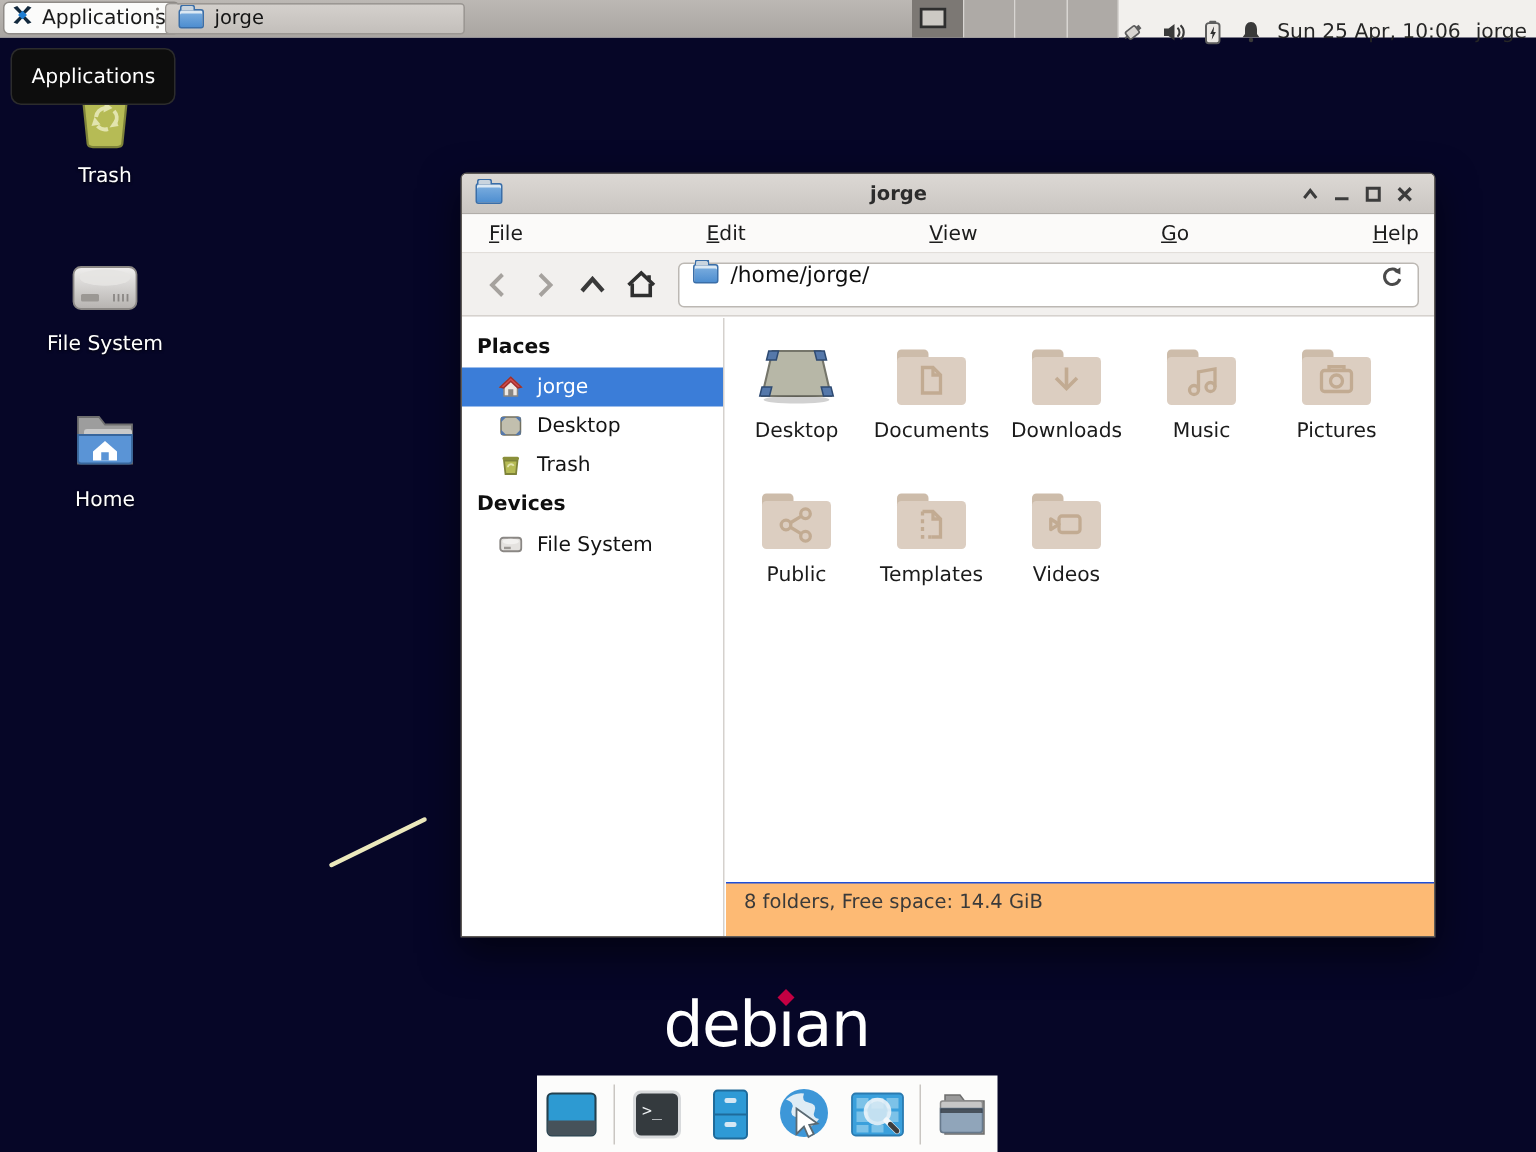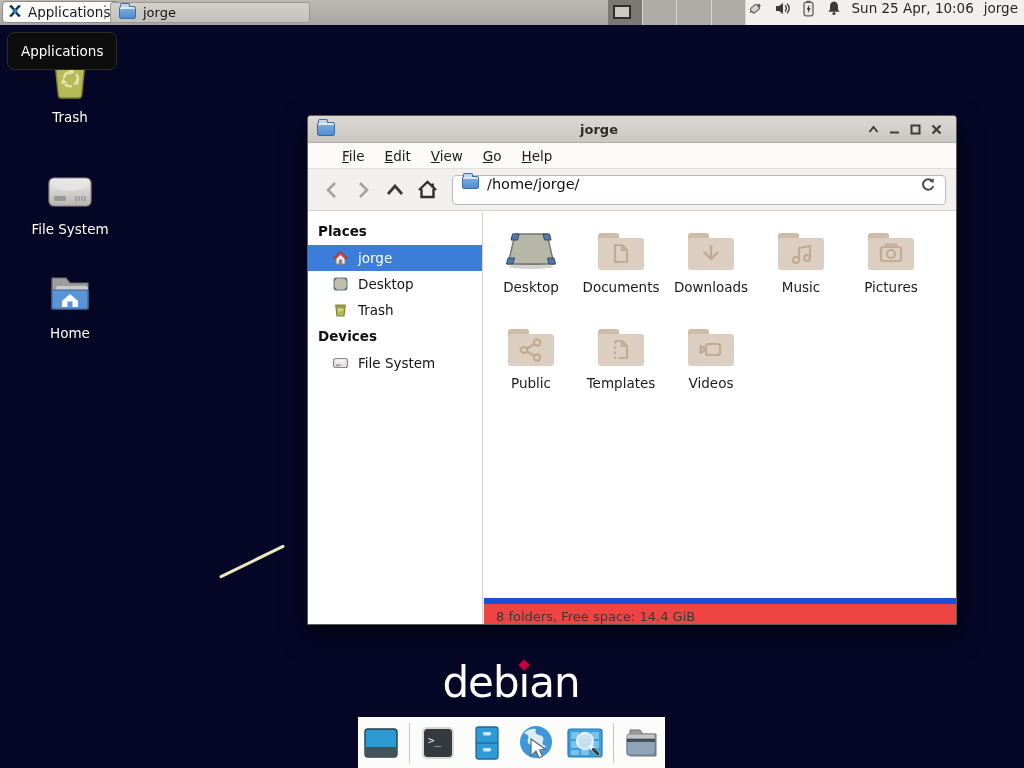--- a/index.html
+++ b/index.html
@@ -16,60 +16,60 @@
   .task-button { position:absolute; left:110px; top:2px; width:200px; height:21px; display:flex; align-items:center; gap:7px;
     padding:0 8px; background:linear-gradient(#d4d0cc,#c3bfbb); border:1px solid #9b9793; border-radius:3px; font-size:13px; color:#141414; }
   .mini-folder { position:relative; width:17px; height:13px; background:linear-gradient(#7fb0e0,#4e8ed0);
     border:1px solid #3a6ea8; border-radius:2px; box-shadow:inset 0 2px 0 rgba(230,238,245,.9); flex:0 0 auto; }
   .mini-folder::before { content:""; position:absolute; left:0px; top:-4px; width:8px; height:3px;
     background:#c9d4de; border:1px solid #3a6ea8; border-bottom:none; border-radius:2px 2px 0 0; }
   .pager { position:absolute; left:608px; top:0; width:138px; height:25px; display:flex; }
   .pager .ws { flex:1; background:#aeaaa6; border-right:1px solid #d8d5d2; }
   .pager .ws.active { background:#7c7874; position:relative; }
   .pager .ws.active .mini-win { position:absolute; left:5px; top:5px; width:18px; height:14px; background:#ccc9c4; border:2px solid #2e2e2e; }
-  .tray { position:absolute; right:6px; top:0; height:42px; display:flex; gap:10px; }
+  .tray { position:absolute; right:6px; top:0; height:42px; display:flex; align-items:center; gap:10px; }
   .tray svg { display:block; }
   .clock-text, .user-text { font-size:13.5px; color:#262626; white-space:nowrap; }
 
   
   .tooltip { position:absolute; left:7px; top:32px; z-index:40; background:#0d0d0d; border:1px solid #2c2c2c;
     border-radius:7px; color:#fff; font-size:13.5px; padding:10px 13px; }
 
   
   .desk-icon { position:absolute; width:110px; left:15px; display:flex; flex-direction:column; align-items:center; z-index:5; }
   .desk-icon .lbl { margin-top:5px; color:#fff; font-size:13.5px; text-shadow:0 1px 2px rgba(0,0,0,.9); }
   .wall-line { position:absolute; left:216px; top:560px; width:72px; height:3px; background:#ece9bd; border-radius:2px; transform:rotate(-26deg); }
 
   
   .window { position:absolute; left:307px; top:115px; width:650px; height:510px; background:#fff;
     border:1px solid #5f5b57; border-radius:4px 4px 0 0; box-shadow:0 10px 26px rgba(0,0,0,.55); z-index:10; }
   .titlebar { height:27px; background:linear-gradient(#dcd8d4,#cac6c2); border-bottom:1px solid #b1ada9;
     border-radius:3px 3px 0 0; display:flex; align-items:center; padding:0 9px; }
   .titlebar .title { flex:1; text-align:center; font-weight:bold; font-size:13px; color:#2c2c2c; }
   .tb-btn { width:21px; height:18px; display:flex; align-items:center; justify-content:center; }
-  .menubar { height:26px; background:#fbfaf9; border-bottom:1px solid #e2deda; display:flex; align-items:center; padding-left:24px; }
+  .menubar { height:26px; background:#fbfaf9; border-bottom:1px solid #e2deda; display:flex; align-items:center; padding-left:8px;justify-content:space-between; }
   .menu-item { padding:0 10px; font-size:13.5px; color:#1c1c1c; }
   .menu-item::first-letter { text-decoration:underline; }
   .toolbar { height:42px; background:#f2f0ee; border-bottom:1px solid #d6d2ce; display:flex; align-items:center; padding:0 10px; gap:6px; }
   .nav-btn { width:26px; height:26px; display:flex; align-items:center; justify-content:center; }
   .path-entry { flex:1; height:30px; margin-left:6px; background:#fff; border:1px solid #bcb8b3; border-radius:4px;
     display:flex; gap:8px; padding:0 9px; }
   .path-text { flex:1; font-size:14.5px; color:#101010; }
   .content { position:absolute; top:96px; bottom:0; left:0; right:0; display:flex; }
   .sidebar { width:175px; border-right:1px solid #d5d1cd; padding-top:6px; font-size:13.5px; background:#fff; }
   .side-header { font-weight:bold; color:#0f0f0f; padding:5px 10px 6px 10px; }
   .side-item { display:flex; align-items:center; gap:9px; padding:4px 8px 4px 24px; height:26px; color:#141414; }
   .side-item.selected { background:#3b7dd8; color:#fff; }
   .side-item svg { flex:0 0 auto; }
   .main-area { flex:1; position:relative; padding:10px 0 0 3px; display:flex; flex-wrap:wrap; align-content:flex-start; }
   .grid-item { width:90px; height:96px; display:flex; flex-direction:column; align-items:center; }
   .grid-item .icon-box { width:54px; height:50px; display:flex; align-items:flex-end; justify-content:center; }
   .grid-item .lbl { margin-top:7px; font-size:13.5px; color:#1b1b1b; white-space:nowrap; }
-  .statusbar { position:absolute; left:176px; right:0; bottom:0; height:26px; background:#ef4444;
-    border-top:6px solid #1d4ed8; font-size:13px; color:#3a3a3a; line-height:25px; padding-left:12px; }
+  .statusbar { position:absolute; left:176px; right:0; bottom:0; height:36px; background:#fdba74;
+    border-top:1px solid #1d4ed8; font-size:13px; color:#3a3a3a; line-height:25px; padding-left:12px; }
 
   
   .debian-logo { position:absolute; left:411px; top:658px; width:200px; text-align:center;
     font-size:42px; color:#fff; letter-spacing:-1px; z-index:5; }
   .debian-logo .iwrap { position:relative; display:inline-block; }
   .debian-logo .diamond { position:absolute; left:50%; top:3px; width:8px; height:8px; margin-left:-4px;
     background:#c40043; transform:rotate(45deg); }
 
   
   .dock { position:absolute; left:358px; top:717px; width:307px; height:51px; background:#fcfcfb;

